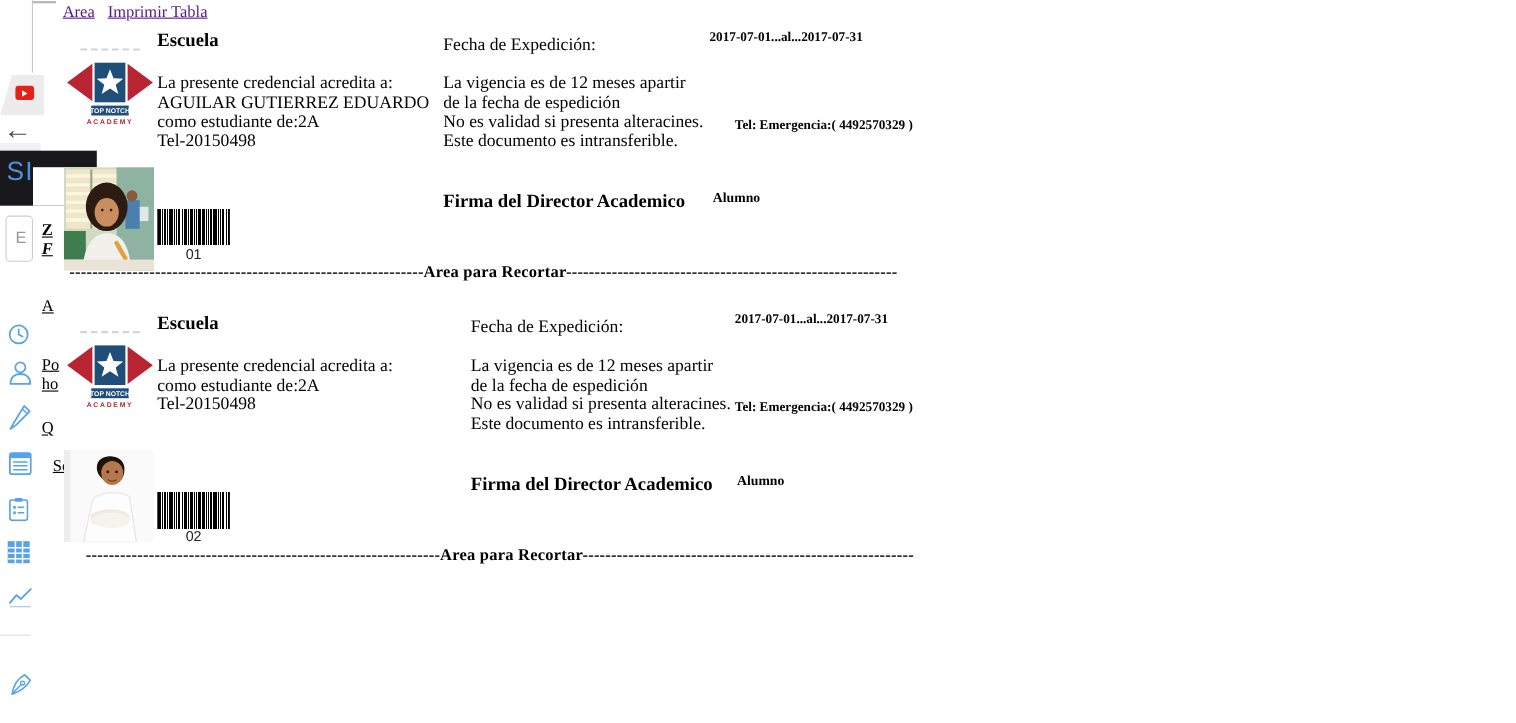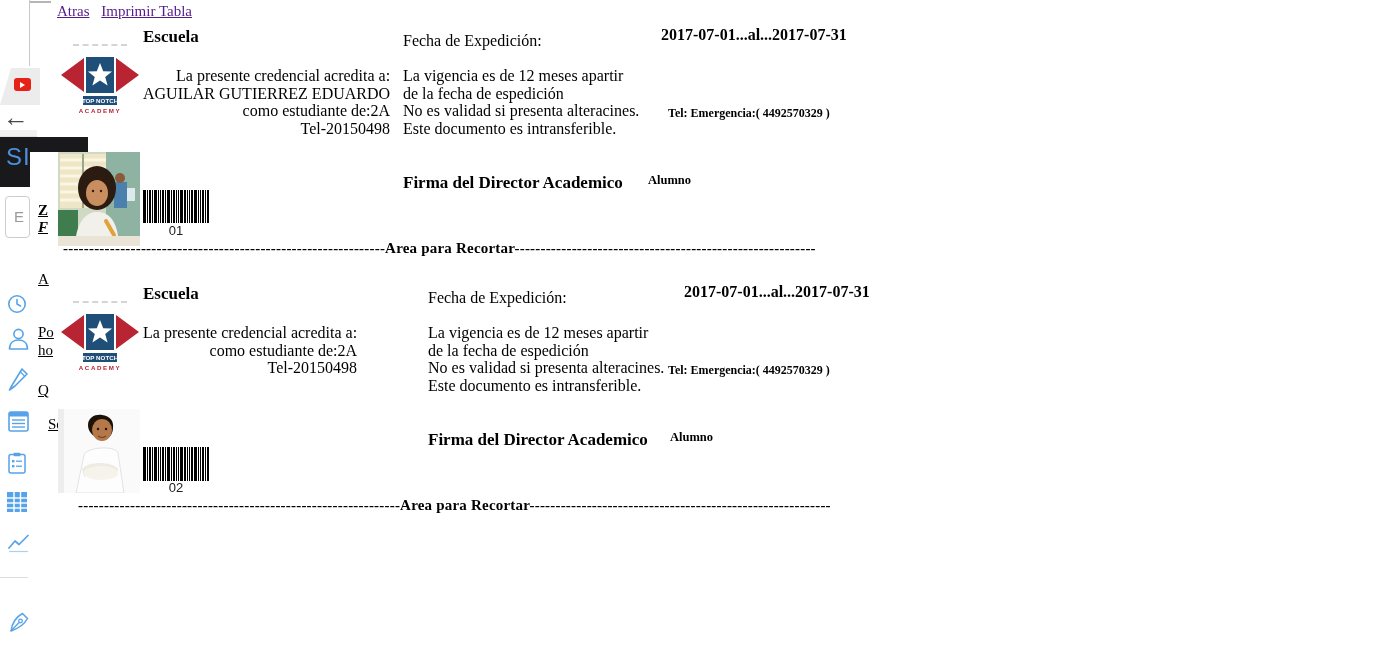--- a/index.html
+++ b/index.html
@@ -45,24 +45,24 @@
   .top-links a { color:#551a8b; text-decoration:underline; margin-right:8px; cursor:pointer; }
 
   .cred { position:absolute; left:0; width:1146px; height:257px; z-index:4; }
   .cred1 { top:22px; }
   .cred2 { top:279px; }
 
   .school-title { left:143px; top:5px; font-size:17px; font-weight:bold; }
   .mini-dashes { left:73px; top:22px; width:54px; height:0;
                  border-top:2px dashed #d4d4d4; }
   .logo { left:60px; top:33px; width:80px; height:60px; }
-  .left-col { left:143px; top:45px; font-size:16px; line-height:17.5px; white-space:nowrap;text-align:right; }
+  .left-col { left:143px; top:45px; font-size:16px; line-height:17.5px; white-space:nowrap; }
   .right-col { top:45px; font-size:16px; line-height:17.5px; white-space:nowrap; }
   .fecha-label { top:10px; font-size:16px;text-align:center; }
-  .date-range { top:4px; font-size:16px; font-weight:bold;margin-left:16px; }
+  .date-range { top:4px; font-size:12px; font-weight:bold; }
   .emergency { top:84px; font-size:12px; font-weight:bold; }
   .firma { top:151px; font-size:17px; font-weight:bold; }
   .alumno { top:151px; font-size:12.5px; font-weight:bold; }
   .photo { left:58px; top:130px; }
   .barcode { left:143px; top:168px; }
   .bc-num { left:143px; top:201px; width:66px; text-align:center;
             font-family:"Liberation Sans",sans-serif; font-size:13px; color:#222; }
   .cutline { top:218px; font-size:15px; font-weight:bold; white-space:nowrap;
              letter-spacing:0.2px; }
 
@@ -144,21 +144,21 @@
     <path d="M1 19.5 H20" stroke="#57a3e9" stroke-width="1.2" opacity="0.5"></path>
   </svg>
   <div class="abs side-divider"></div>
   <svg class="abs side-icon" style="left:8px;top:612px" width="21" height="22" viewBox="0 0 21 22">
     <path d="M3 19 C4 12 8 5 14.5 1.5 L19.5 6.5 C16 13 9 17 3 19 Z" fill="none" stroke="#57a3e9" stroke-width="1.5" stroke-linejoin="round"></path>
     <circle cx="12.5" cy="9" r="1.8" fill="none" stroke="#57a3e9" stroke-width="1.3"></circle>
     <line x1="3" y1="19" x2="11" y2="10.5" stroke="#57a3e9" stroke-width="1.3"></line>
   </svg>
 
   <div class="abs top-links">
-    <a>Atras</a>
+    <a>Area</a>
     <a>Imprimir Tabla</a>
   </div>
 
   <div class="cred cred1">
     <div class="abs school-title">Escuela</div>
     <div class="abs mini-dashes"></div>
 
     <svg class="abs logo" viewBox="0 0 80 60">
       <polygon points="24,3 24,37 1,20" fill="#b92433"></polygon>
       <polygon points="56,3 56,37 79,20" fill="#b92433"></polygon>

